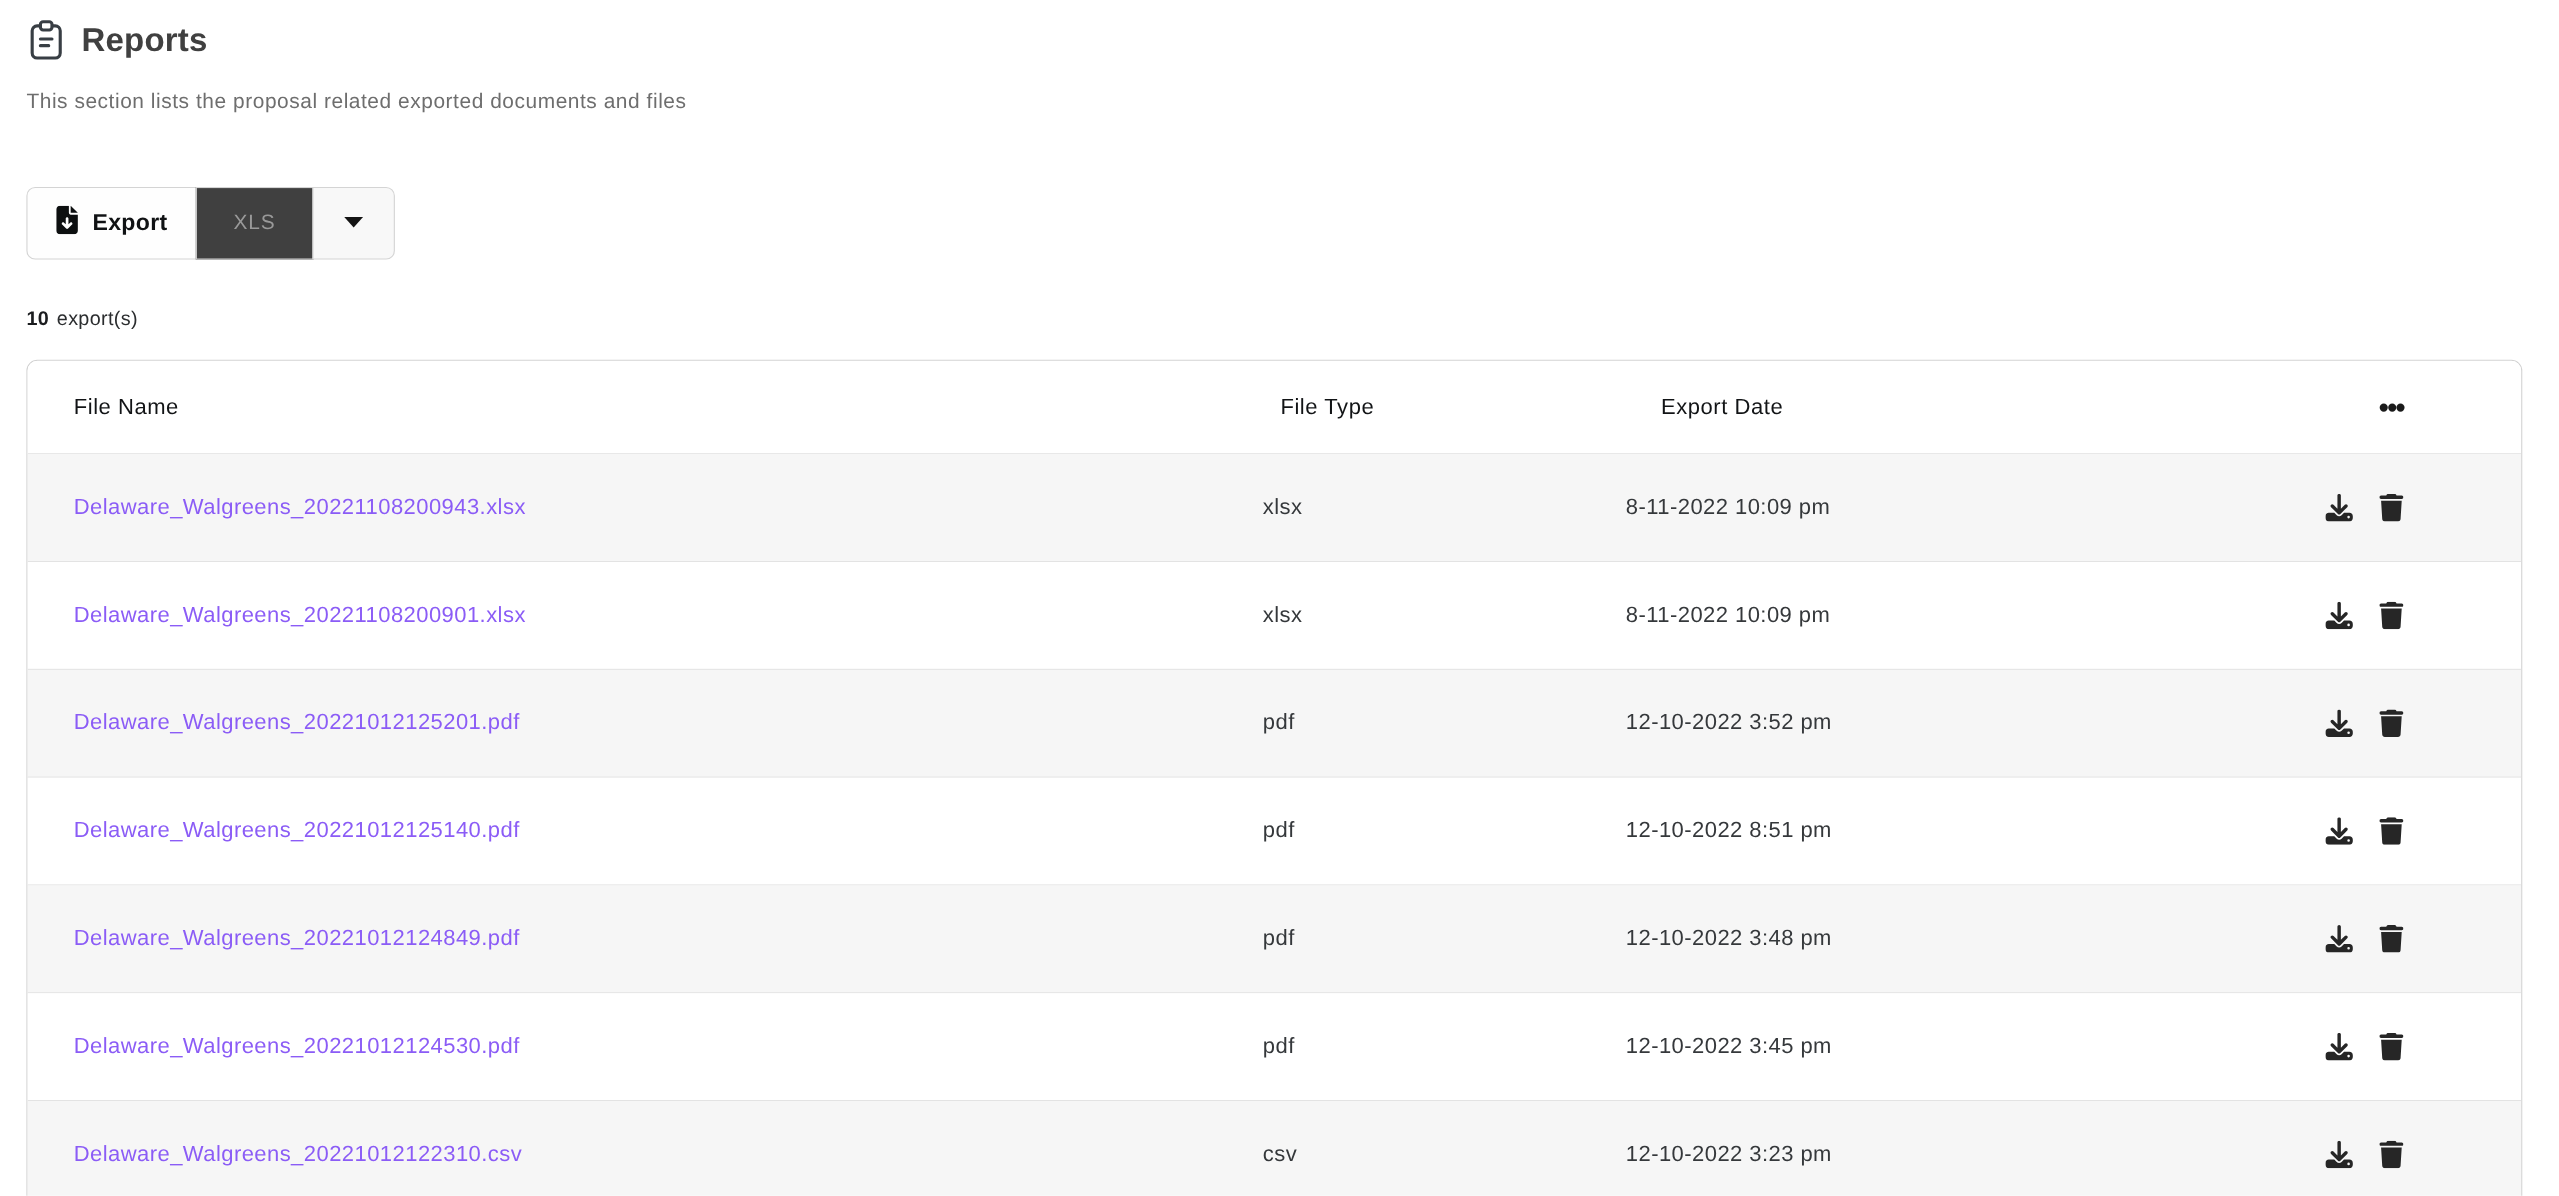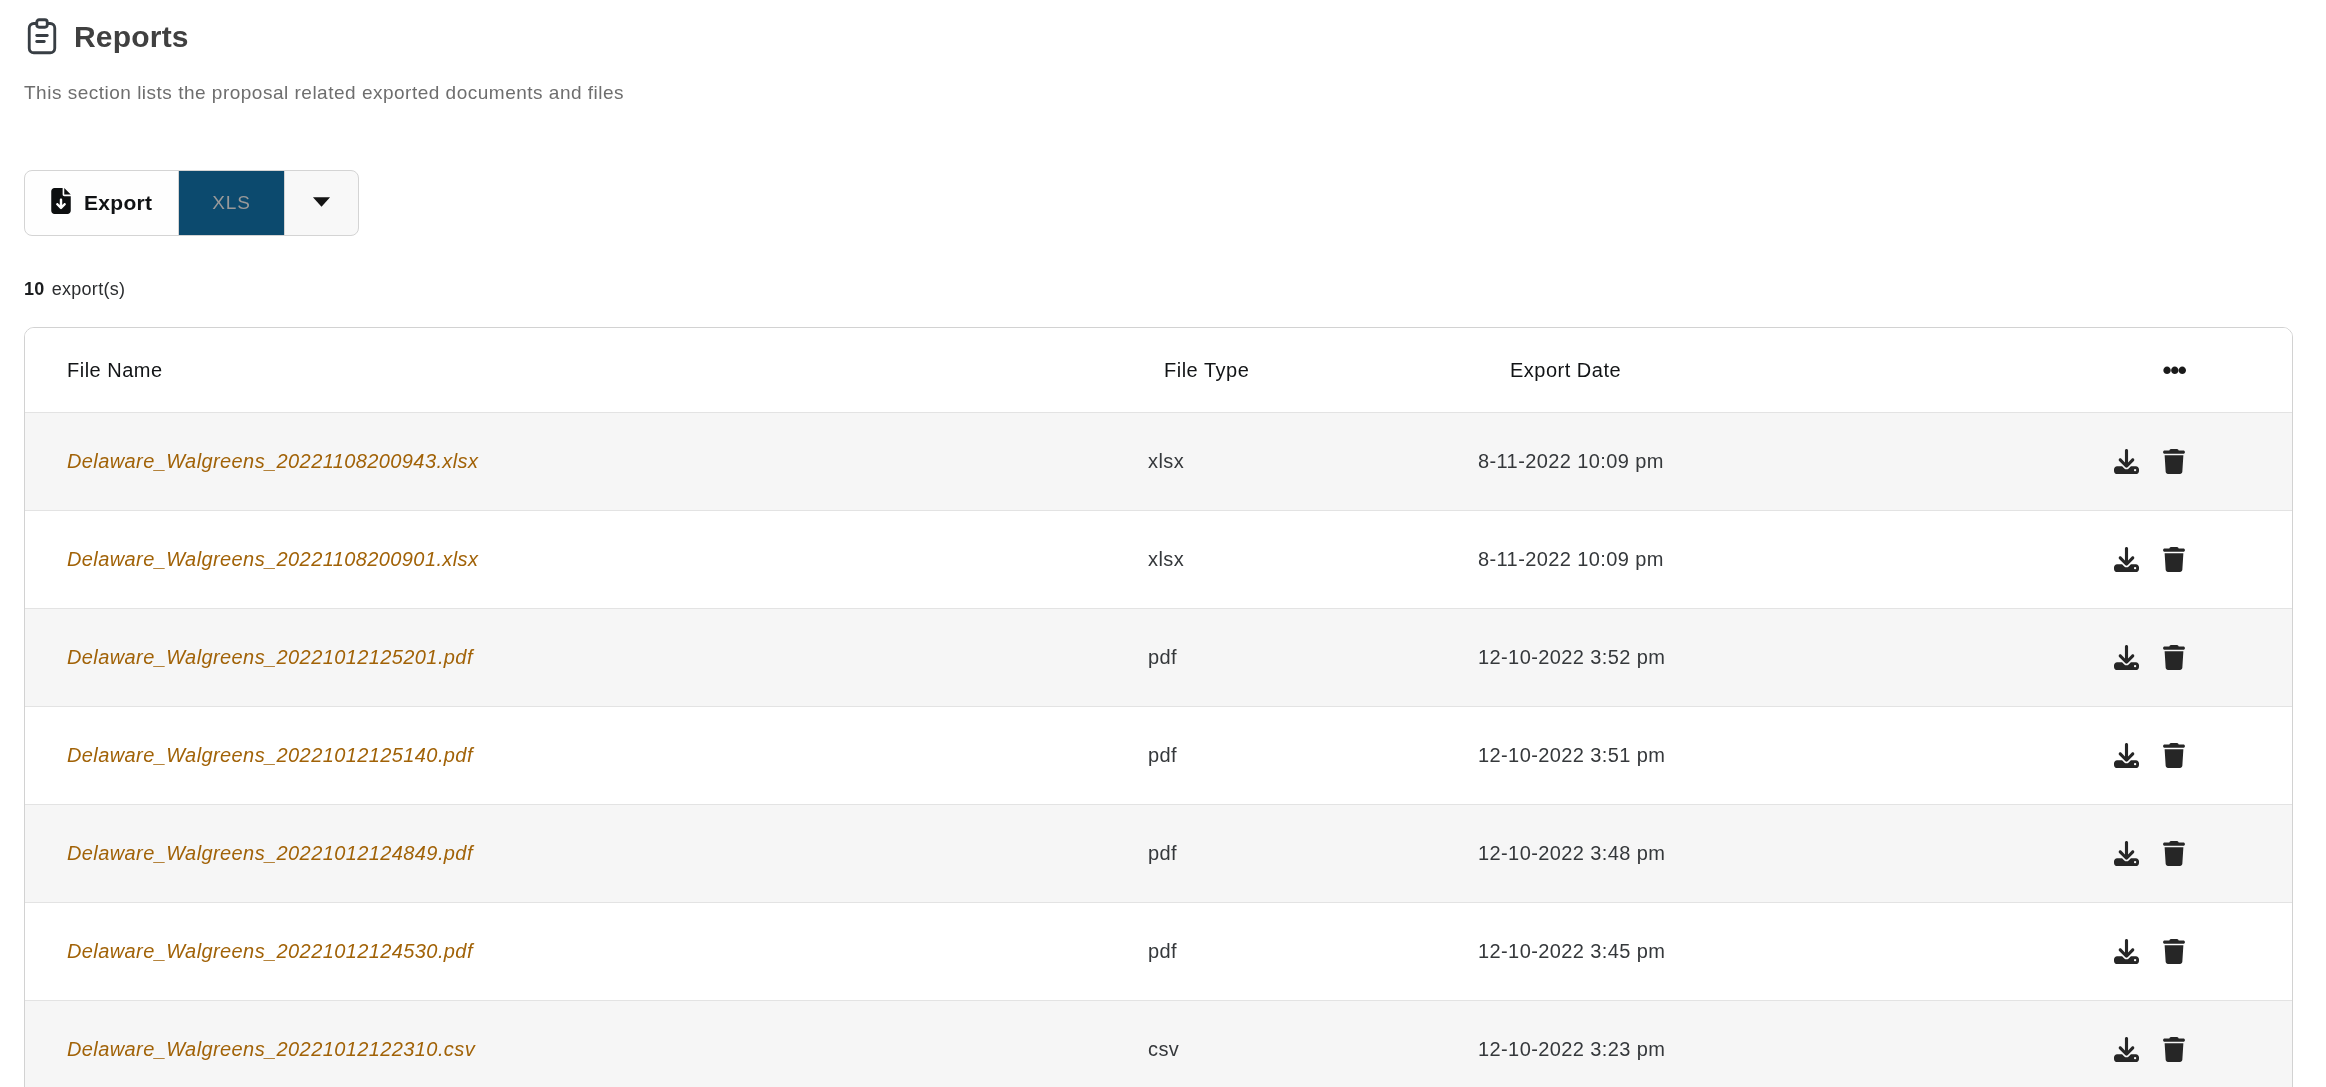--- a/index.html
+++ b/index.html
@@ -28,21 +28,21 @@
     border: 1px solid #d4d4d4; background: #f8f8f8; cursor: pointer;
     height: 66px;
   }
   .seg + .seg { margin-left: -1px; }
   .seg-export {
     background: #fefefe; border-radius: 8px 0 0 8px; padding: 0 26px; gap: 13px;
     font-size: 21px; font-weight: 700; color: #101214; letter-spacing: 0.3px;
   }
   .seg-xls {
     padding: 0 33px; font-size: 19px; color: #999999; letter-spacing: 0.8px;
-    background: #0c4a6e;
+    background: #404040;
   }
   .seg-caret { border-radius: 0 8px 8px 0; padding: 0 27px; background: #f8f8f8; }
 
   
   .count-line { margin-top: 38px; font-size: 18px; line-height: 30px; color: #2b2d2f; letter-spacing: 0.3px; }
   .count-number { font-weight: 700; color: #1b1d1f; }
   .count-suffix { margin-left: 7px; }
 
   
   .card {
@@ -61,21 +61,21 @@
   }
   .th {
     font-size: 20px; color: #121416; letter-spacing: 0.5px;
   }
   .th-actions { justify-self: center; text-align: center; }
   .dots { font-size: 26px; letter-spacing: -1.5px; color: #1a1a1a; font-weight: 700; }
 
   .trow { height: 98px; border-bottom: 1px solid #e3e3e3; background: #ffffff; }
   .tbody .trow:nth-child(odd) { background: #f6f6f6; }
   .cell { font-size: 20px; color: #35383b; letter-spacing: 0.4px; }
-  .cell-name { color: #a16207; font-style: italic; }
+  .cell-name { color: #8b5cf6; }
   .cell-actions { display: flex; justify-content: center; align-items: center; gap: 17px; }
   .icon-btn {
     display: inline-flex; align-items: center; justify-content: center;
     width: 30px; height: 30px; cursor: pointer; color: #262626;
   }
   .icon-btn svg { display: block; }
 </style>
 </head>
 <body>
 
@@ -183,21 +183,21 @@
         <svg width="22" height="25" viewBox="0 0 448 512" fill="currentColor">
           <path d="M135.2 17.7L128 32H32C14.3 32 0 46.3 0 64s14.3 32 32 32H416c17.7 0 32-14.3 32-32s-14.3-32-32-32H320l-7.2-14.3C307.4 6.8 296.3 0 284.2 0H163.8c-12.1 0-23.2 6.8-28.6 17.7zM416 128H32L53.2 467c1.6 25.3 22.6 45 47.9 45H346.9c25.3 0 46.3-19.7 47.9-45L416 128z"></path>
         </svg>
       </span>
     </div>
   </div>
 
   <div class="trow">
     <div class="cell cell-name">Delaware_Walgreens_20221012125140.pdf</div>
     <div class="cell">pdf</div>
-    <div class="cell">12-10-2022 3:51 pm</div>
+    <div class="cell">12-10-2022 8:51 pm</div>
     <div class="cell cell-actions">
       <span class="icon-btn">
         <svg width="25" height="25" viewBox="0 0 512 512" fill="currentColor">
           <path d="M288 32c0-17.7-14.3-32-32-32s-32 14.3-32 32V274.7l-73.4-73.4c-12.5-12.5-32.8-12.5-45.3 0s-12.5 32.8 0 45.3l128 128c12.5 12.5 32.8 12.5 45.3 0l128-128c12.5-12.5 12.5-32.8 0-45.3s-32.8-12.5-45.3 0L288 274.7V32zM64 352c-35.3 0-64 28.7-64 64v32c0 35.3 28.7 64 64 64H448c35.3 0 64-28.7 64-64V416c0-35.3-28.7-64-64-64H346.5l-45.3 45.3c-25 25-65.5 25-90.5 0L165.5 352H64zm368 56a24 24 0 1 1 0 48 24 24 0 1 1 0-48z"></path>
         </svg>
       </span>
       <span class="icon-btn">
         <svg width="22" height="25" viewBox="0 0 448 512" fill="currentColor">
           <path d="M135.2 17.7L128 32H32C14.3 32 0 46.3 0 64s14.3 32 32 32H416c17.7 0 32-14.3 32-32s-14.3-32-32-32H320l-7.2-14.3C307.4 6.8 296.3 0 284.2 0H163.8c-12.1 0-23.2 6.8-28.6 17.7zM416 128H32L53.2 467c1.6 25.3 22.6 45 47.9 45H346.9c25.3 0 46.3-19.7 47.9-45L416 128z"></path>
         </svg>

